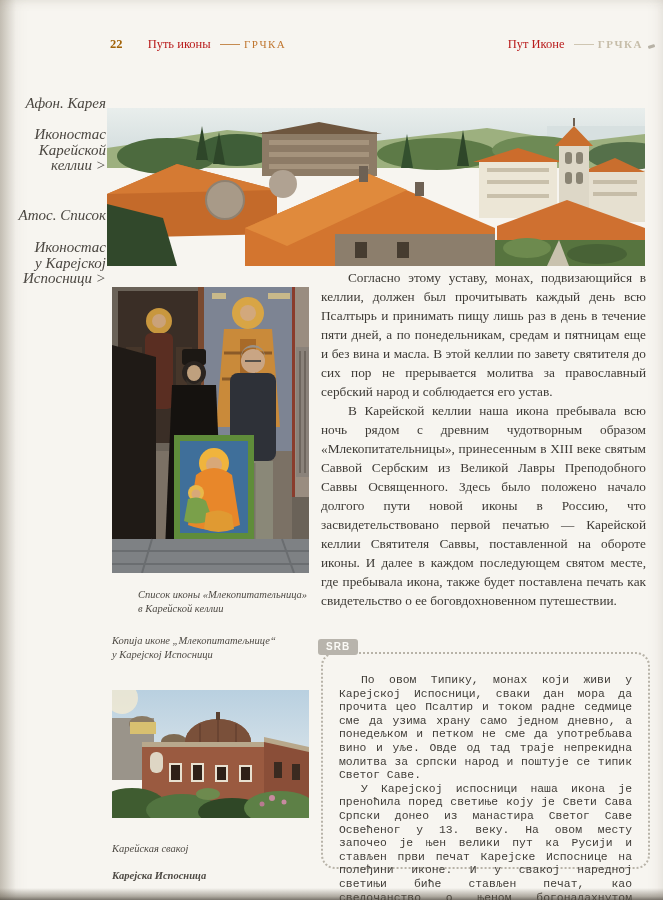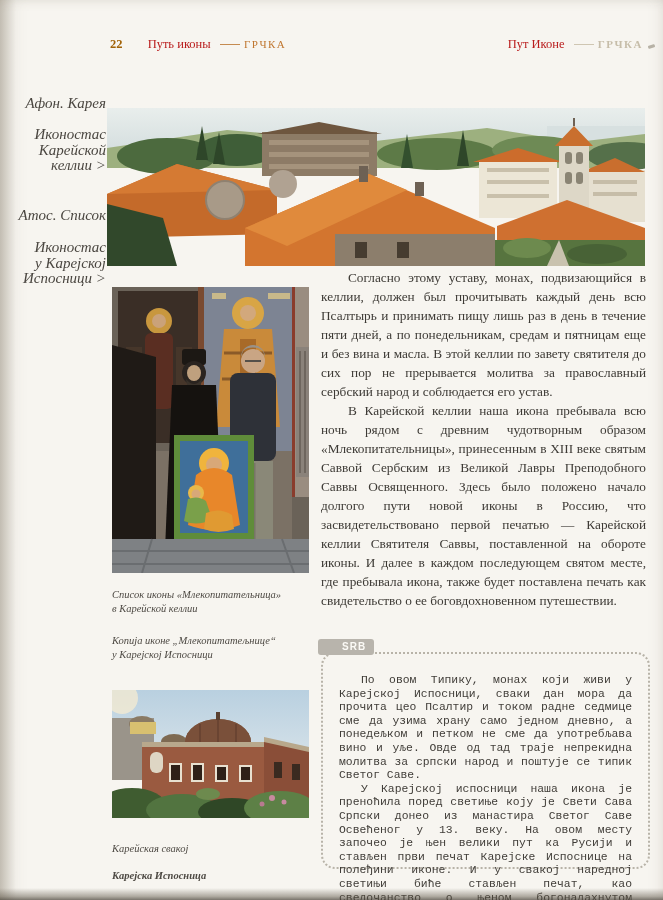--- a/index.html
+++ b/index.html
@@ -50,21 +50,21 @@
 
   
   .srb-box{position:absolute;left:321px;top:652px;width:293px;height:183px;
     border:2px dotted #b8b3a8;border-radius:14px;
     padding:20px 16px 10px 16px;
     font-size:11.4px;line-height:13.6px;text-align:justify;color:#403d38;}
   .srb-box p{margin:0;text-indent:22px;font-family:Liberation Mono, monospace;}
   .srb-badge{position:absolute;left:318px;top:639px;
     font-family:"Liberation Sans","DejaVu Sans",sans-serif;
     font-size:10px;font-weight:bold;letter-spacing:1px;color:#fbfaf6;
-    padding:2px 8px 3px 24px;border-radius:3px;z-index:3;}
+    padding:2px 8px 3px 8px;border-radius:3px;z-index:3;}
 </style>
 </head>
 <body>
 
 <div class="page">
   <div class="page-left-shade"></div>
 
   <div class="header">
     <div class="hdr-left">
       <span class="pageno">22</span>
@@ -230,21 +230,21 @@
       <g>
         <rect x="0" y="252" width="197" height="34" fill="#7e8184"></rect>
         <line x1="0" y1="264" x2="197" y2="264" stroke="#6a6d70" stroke-width="2"></line>
         <line x1="0" y1="277" x2="197" y2="277" stroke="#6a6d70" stroke-width="2"></line>
         <line x1="40" y1="252" x2="30" y2="286" stroke="#6a6d70" stroke-width="2"></line>
         <line x1="170" y1="252" x2="182" y2="286" stroke="#6a6d70" stroke-width="2"></line>
       </g>
     </svg>
   </figure>
 
-  <div class="photo-cap" style="top:588px;">Список иконы «Млекопитательница»
+  <div class="photo-cap" style="top:588px;margin-left:26px;">Список иконы «Млекопитательница»
 в Карейской келлии</div>
   <div class="photo-cap" style="top:596px;margin-top:38px;">Копија иконе „Млекопитатељнице“
 у Карејској Испосници</div>
 
   <figure class="photo" style="left:112px;top:690px;margin:0;">
     <svg width="197" height="128" viewBox="0 0 197 128">
       <defs>
         <linearGradient id="sky2" x1="0" y1="0" x2="0" y2="1">
           <stop offset="0" stop-color="#b9d0e0"></stop>
             <stop offset="1" stop-color="#d9e4ea"></stop>

